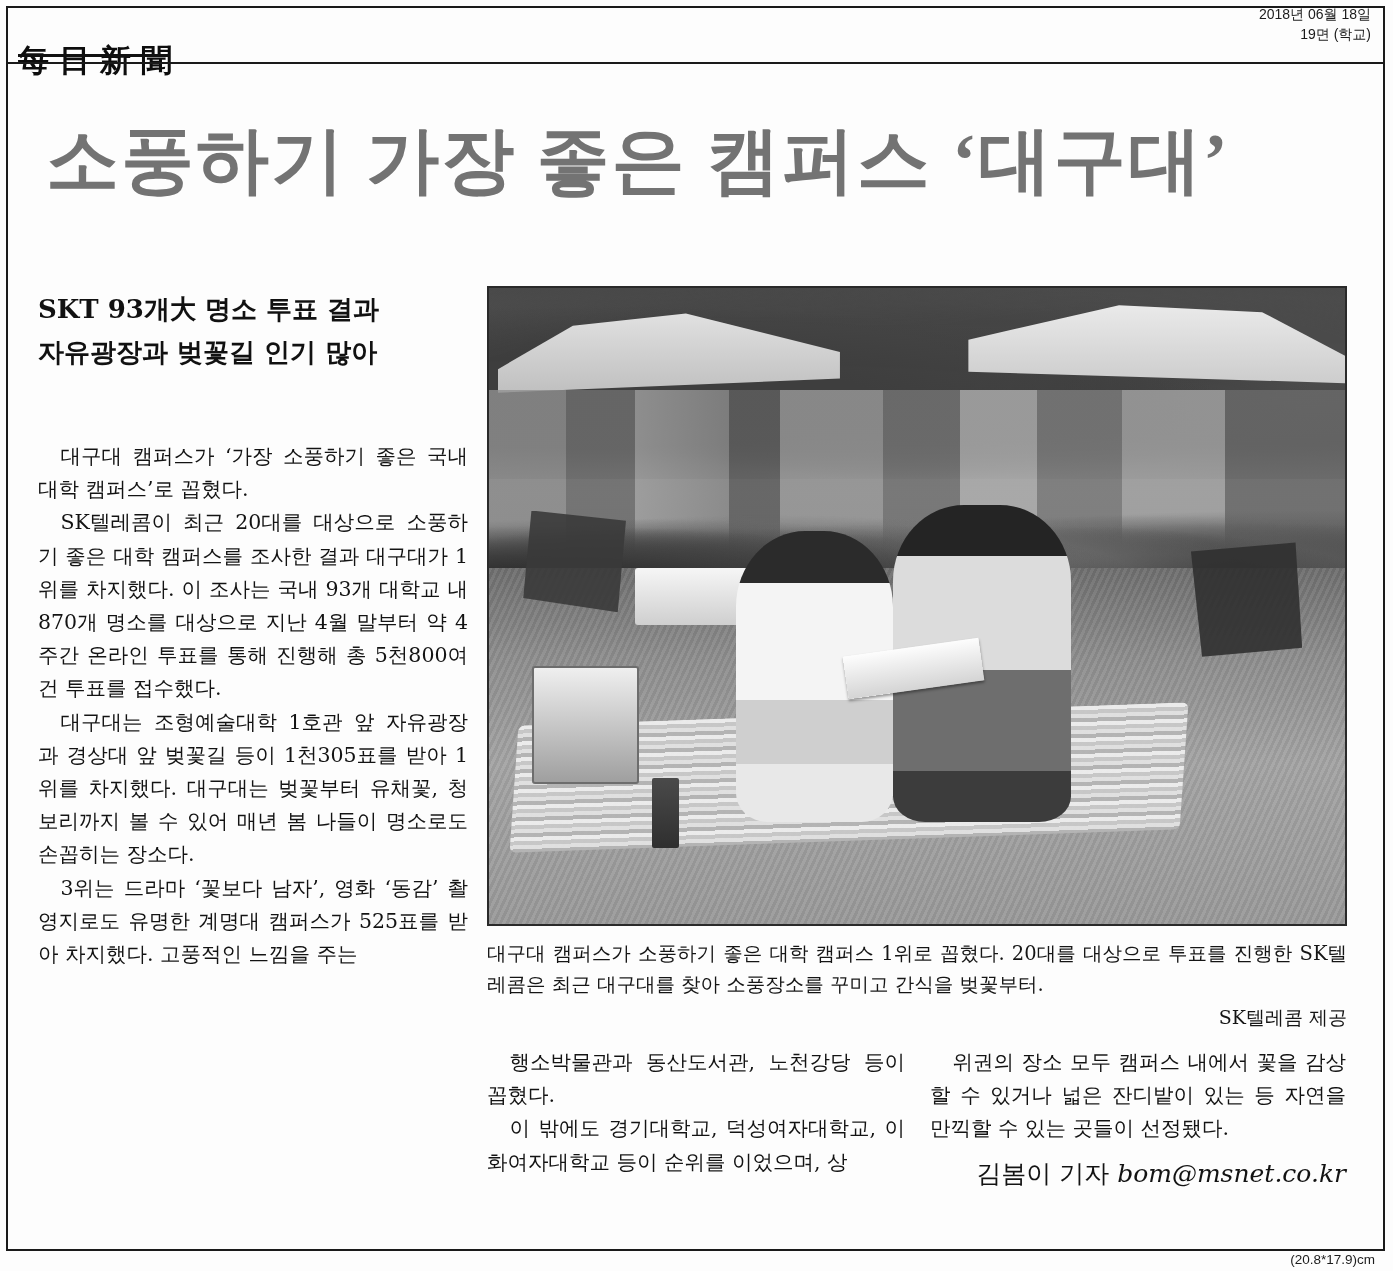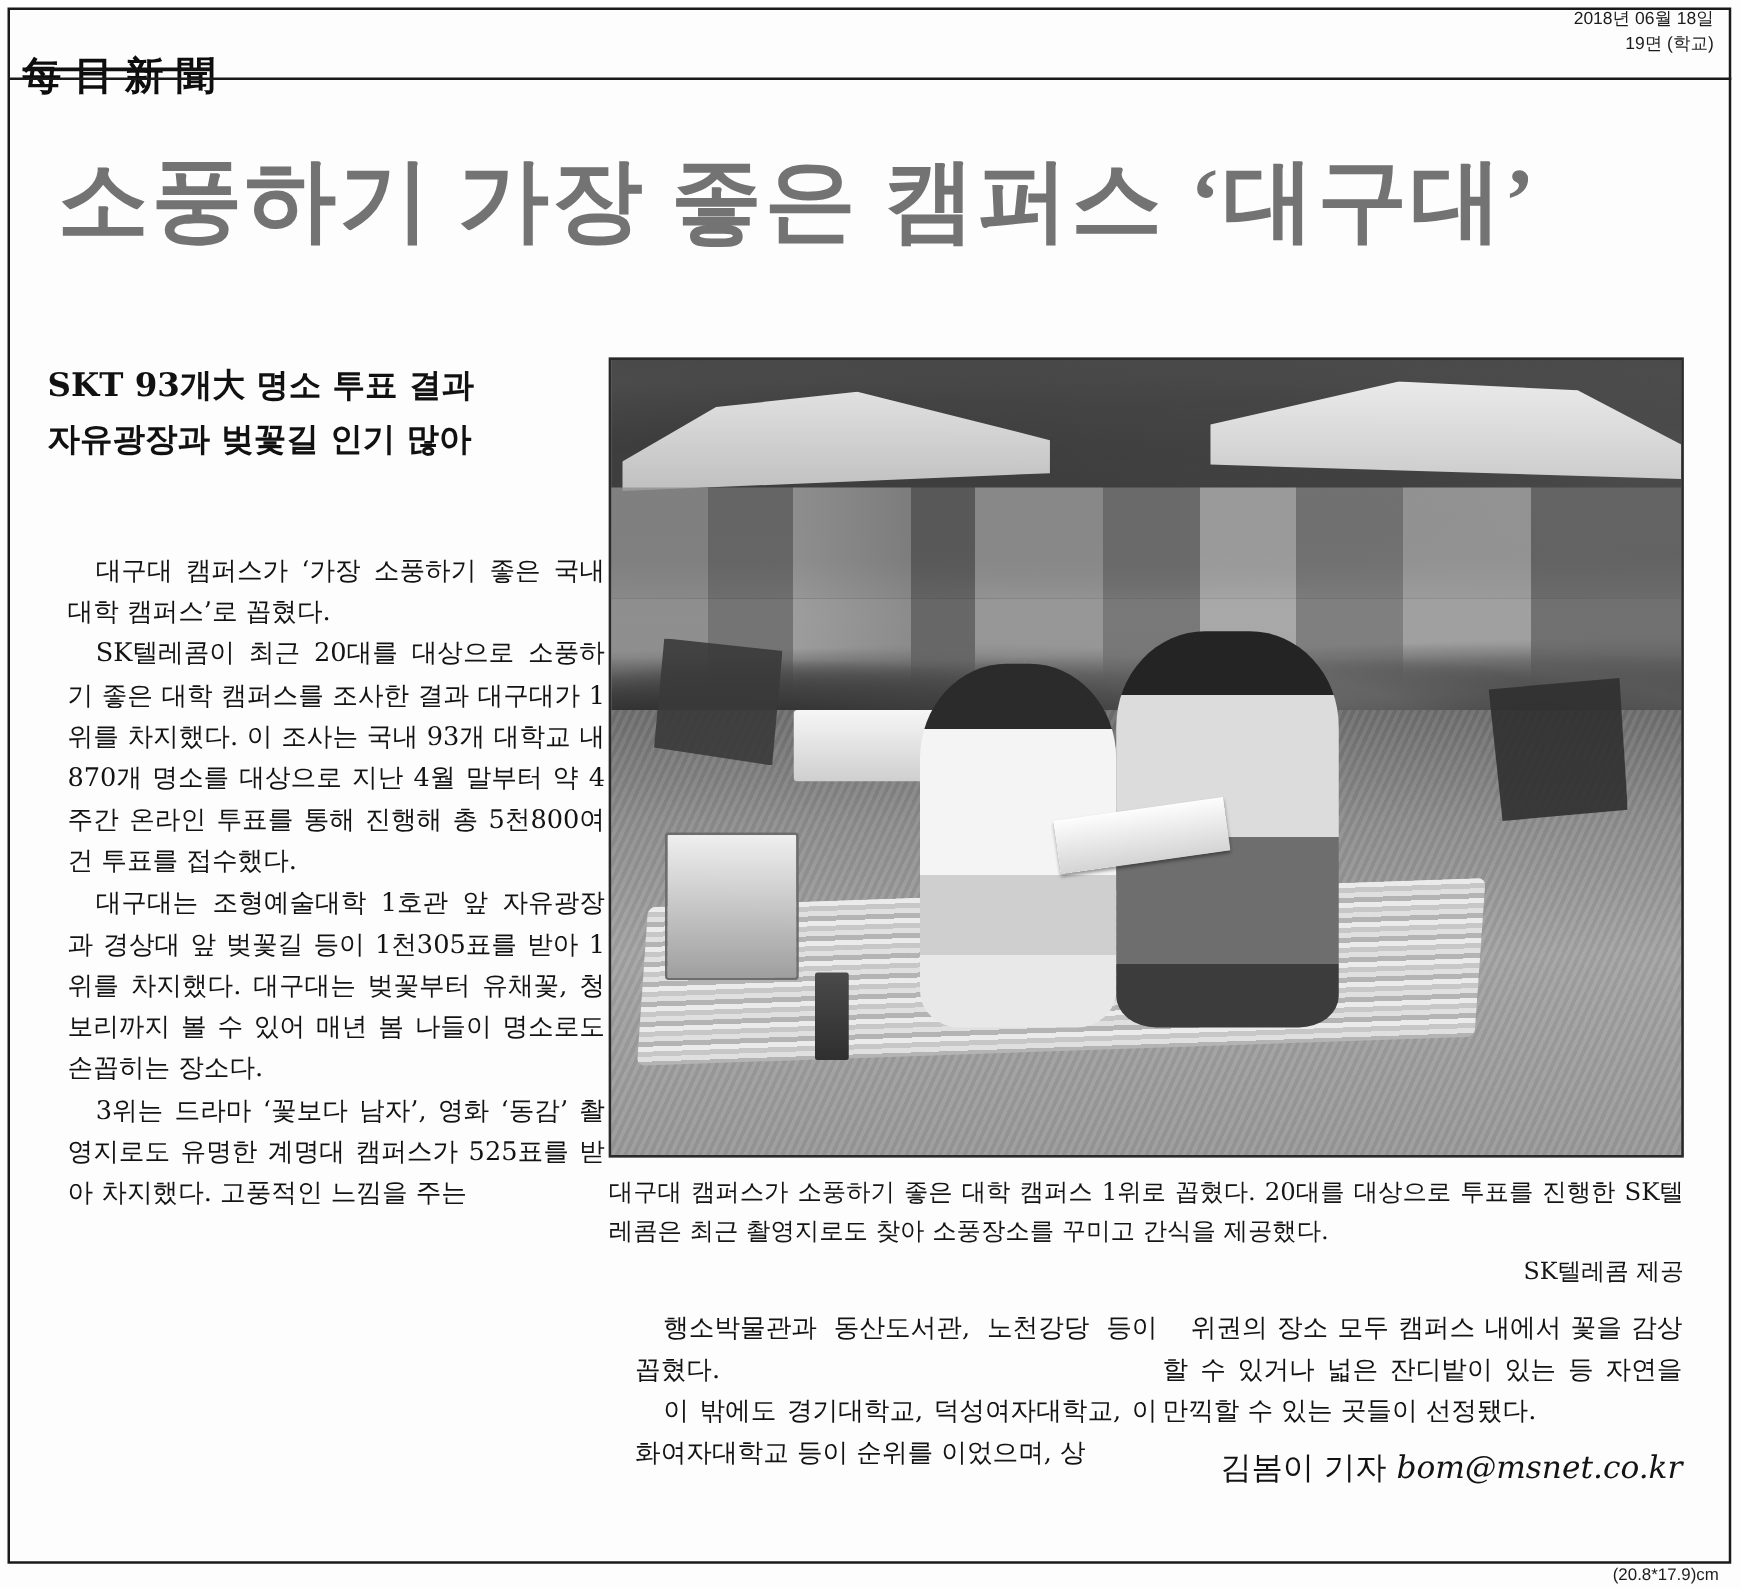--- a/index.html
+++ b/index.html
@@ -101,29 +101,28 @@
     font-size: 20.5px;
     line-height: 1.62;
     color: #131313;
     text-align: justify;
   }
   .col p {
     margin: 0;
     text-indent: 1.1em;
   }
   .col-1 {
-    left: 54px;
+    left: 38px;
     top: 440px;
     width: 430px;
   }
   .col-2 {
     left: 487px;
     top: 1046px;
     width: 418px;
-    margin-left: 21px;
   }
   .col-3 {
     left: 930px;
     top: 1046px;
     width: 416px;
   }
   
   .photo-frame {
     position: absolute;
     left: 487px;
@@ -367,21 +366,21 @@
       <div class="cup"></div>
       <div class="couple">
         <div class="person-a"></div>
         <div class="person-b"></div>
         <div class="magazine"></div>
       </div>
     </div>
   </div>
 
   <div class="caption">
-    <span>대구대 캠퍼스가 소풍하기 좋은 대학 캠퍼스 1위로 꼽혔다. 20대를 대상으로 투표를 진행한 SK텔레콤은 최근 촬영지로도 찾아 소풍장소를 꾸미고 간식을 제공했다.</span>
+    <span>대구대 캠퍼스가 소풍하기 좋은 대학 캠퍼스 1위로 꼽혔다. 20대를 대상으로 투표를 진행한 SK텔레콤은 최근 대구대를 찾아 소풍장소를 꾸미고 간식을 벚꽃부터.</span>
     <div class="credit">SK텔레콤 제공</div>
   </div>
 
   <div class="col col-2">
     <p>행소박물관과 동산도서관, 노천강당 등이 꼽혔다.</p>
     <p>이 밖에도 경기대학교, 덕성여자대학교, 이화여자대학교 등이 순위를 이었으며, 상</p>
   </div>
 
   <div class="col col-3">
     <p>위권의 장소 모두 캠퍼스 내에서 꽃을 감상할 수 있거나 넓은 잔디밭이 있는 등 자연을 만끽할 수 있는 곳들이 선정됐다.</p>

